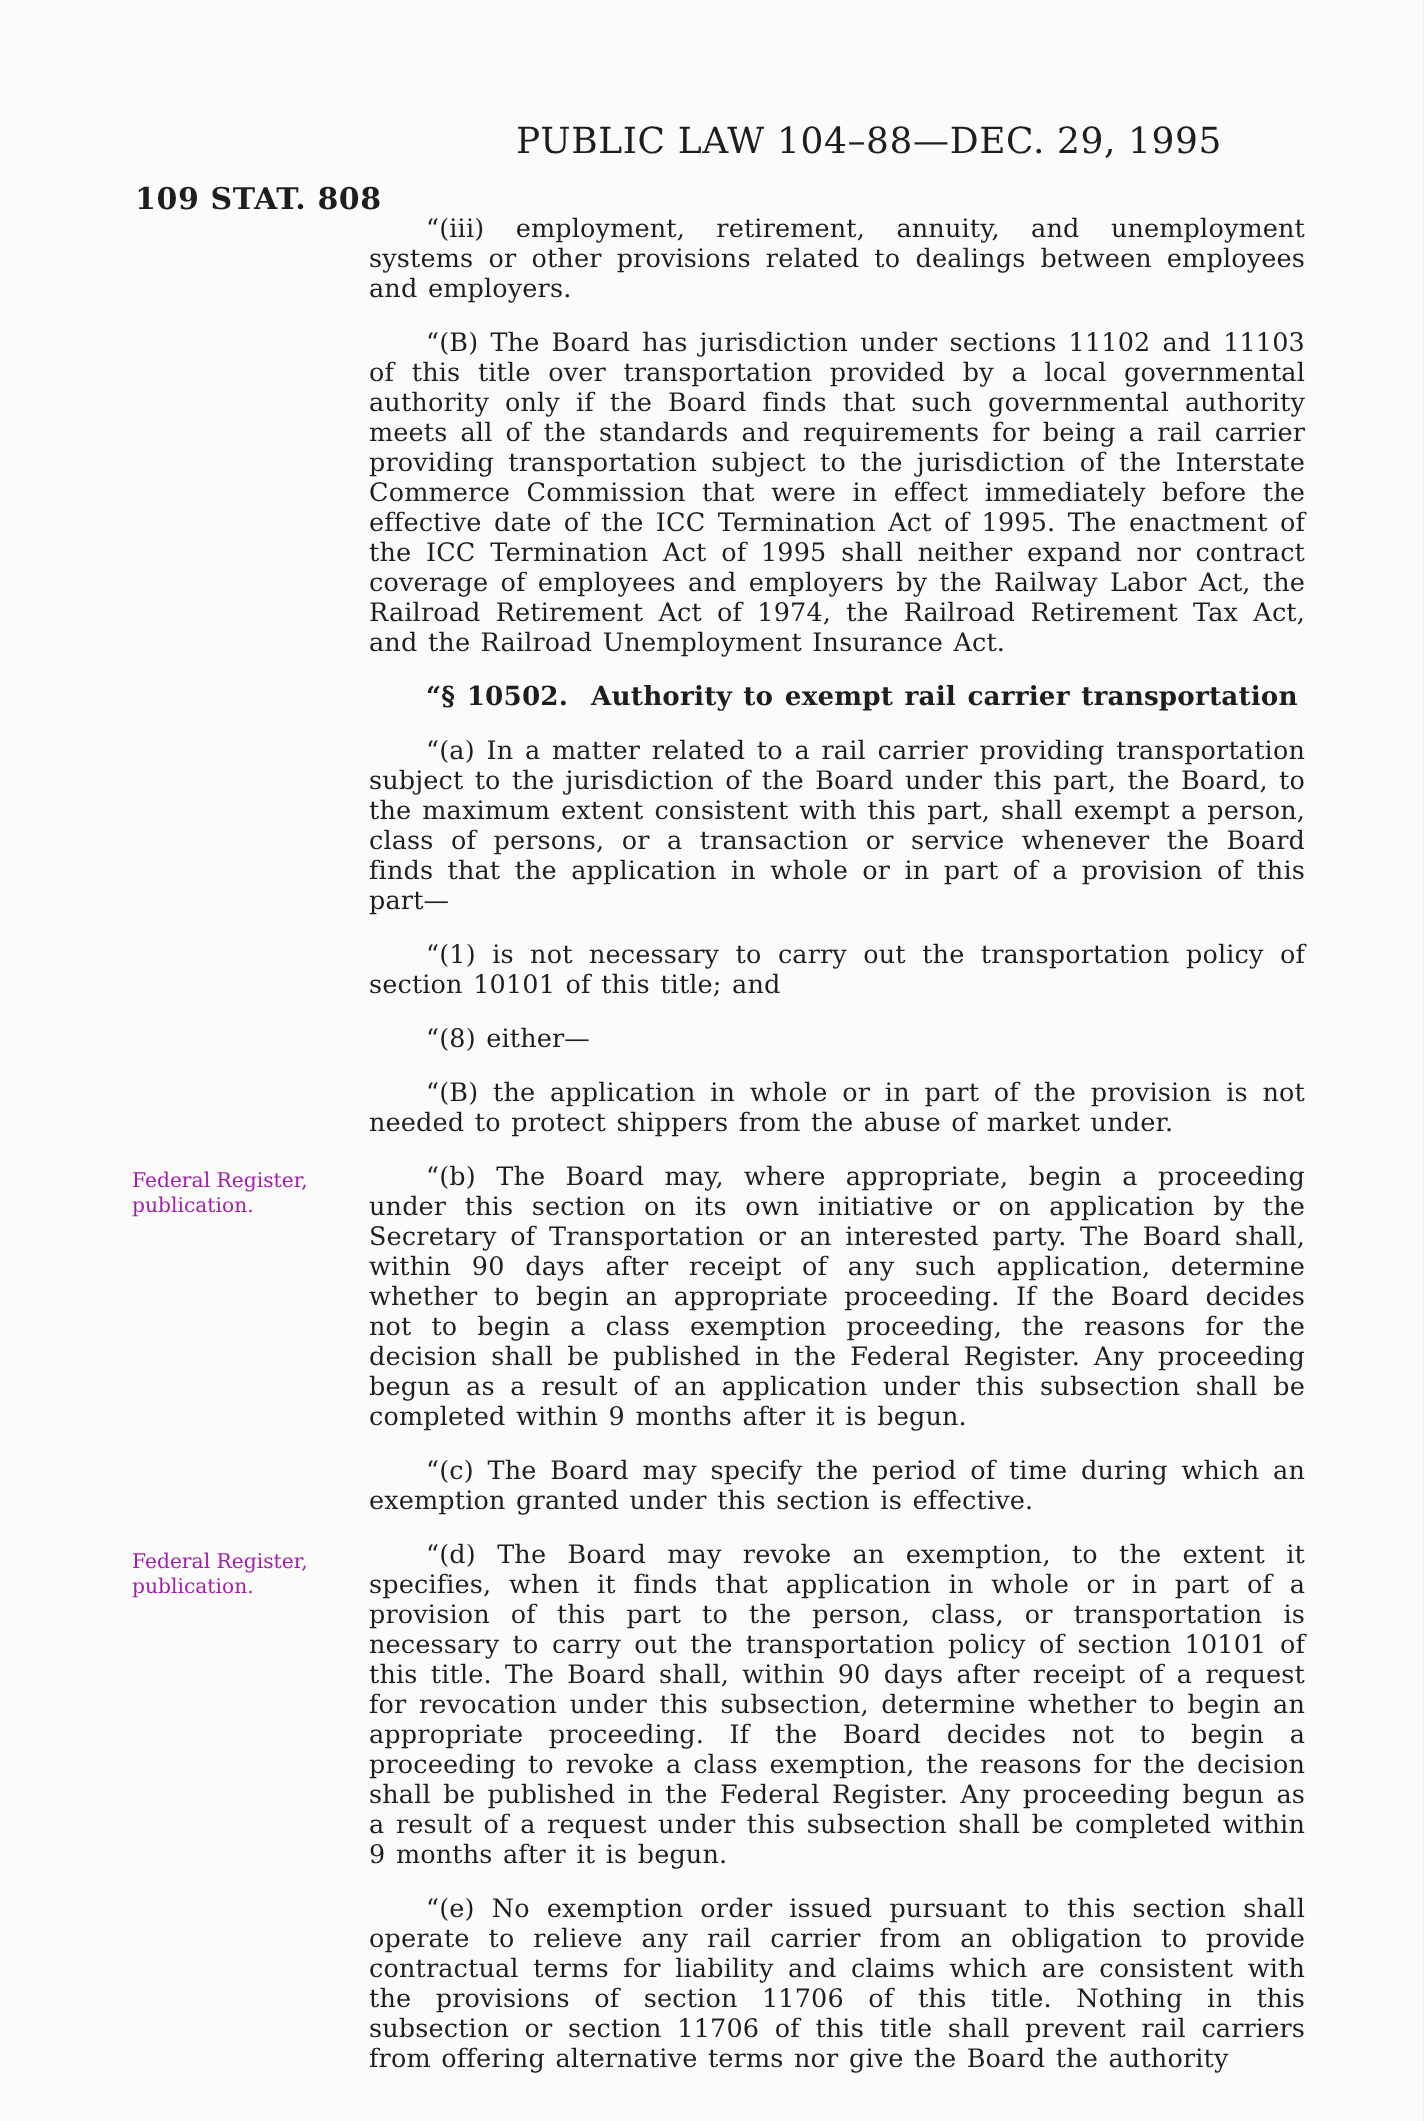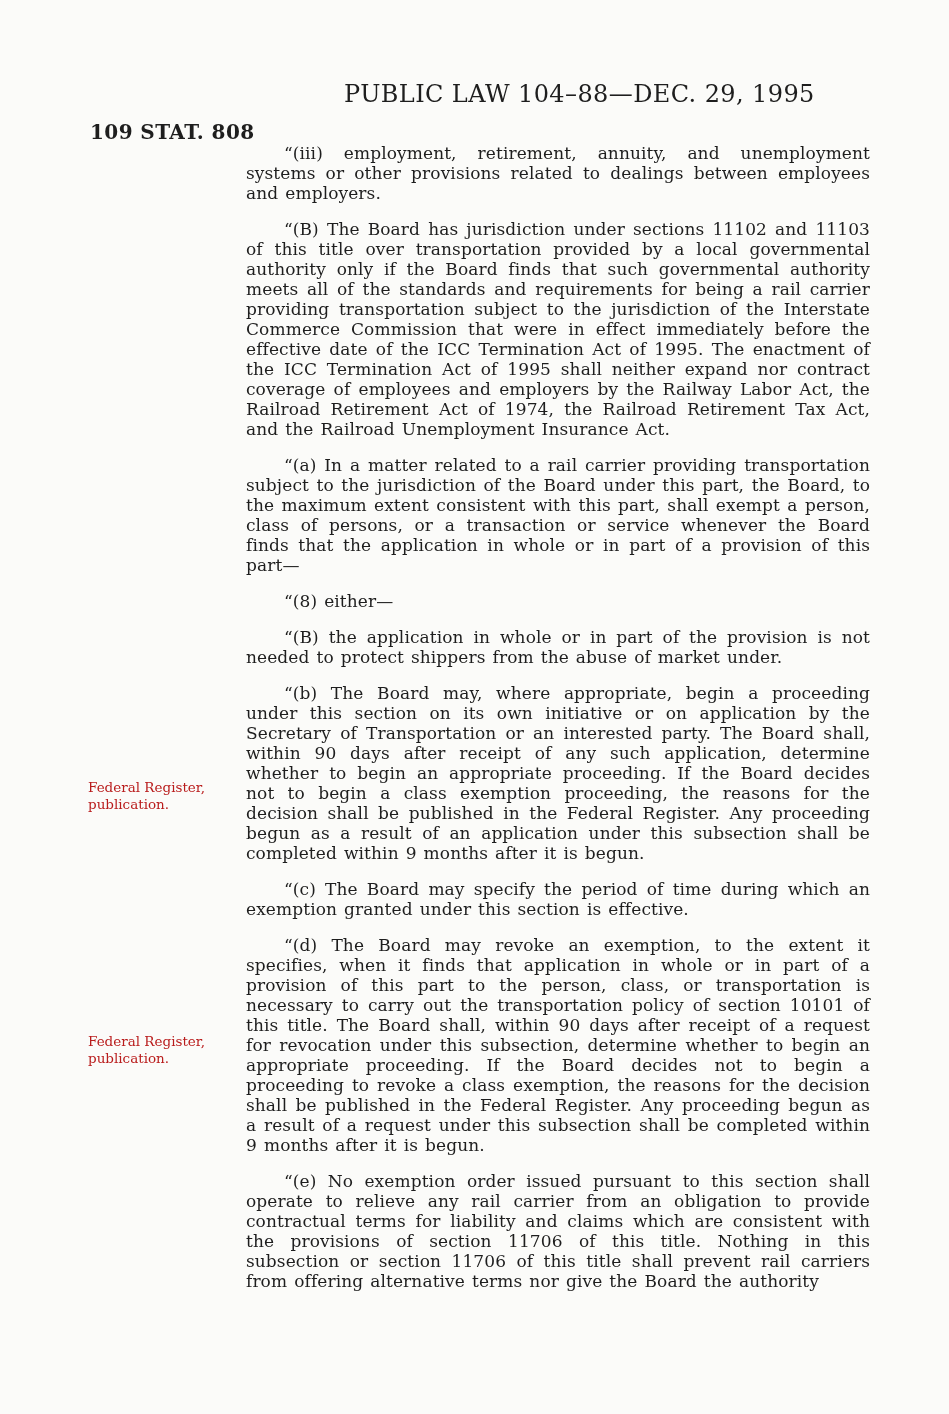--- a/index.html
+++ b/index.html
@@ -66,21 +66,21 @@
     white-space: pre;
   }
   
   .margin-note {
     position: absolute;
     left: 88px;
     width: 132px;
     font-size: 13.5px;
     line-height: 17px;
     text-align: left;
-    color: #b91c1c;
+    color: #a21caf;
   }
   .note-1 { top: 779px; }
   .note-2 { top: 1033px; }
 </style>
 </head>
 <body>
 
 <div class="page">
 
   <div class="stat-number">109 STAT. 808</div>
@@ -90,23 +90,25 @@
   <div class="margin-note note-1">Federal Register, publication.</div>
 
   <div class="margin-note note-2">Federal Register, publication.</div>
 
   <div class="body-col">
 
     <p class="lvl2">“(iii) employment, retirement, annuity, and unemployment systems or other provisions related to dealings between employees and employers.</p>
 
     <p class="lvl1">“(B) The Board has jurisdiction under sections 11102 and 11103 of this title over transportation provided by a local governmental authority only if the Board finds that such governmental authority meets all of the standards and requirements for being a rail carrier providing transportation subject to the jurisdiction of the Interstate Commerce Commission that were in effect immediately before the effective date of the ICC Termination Act of 1995. The enactment of the ICC Termination Act of 1995 shall neither expand nor contract coverage of employees and employers by the Railway Labor Act, the Railroad Retirement Act of 1974, the Railroad Retirement Tax Act, and the Railroad Unemployment Insurance Act.</p>
 
+    <p class="section-heading">“§ 10502.  Authority to exempt rail carrier transportation</p>
 
     <p class="lvl1">“(a) In a matter related to a rail carrier providing transportation subject to the jurisdiction of the Board under this part, the Board, to the maximum extent consistent with this part, shall exempt a person, class of persons, or a transaction or service whenever the Board finds that the application in whole or in part of a provision of this part—</p>
 
+    <p class="lvl2">“(1) is not necessary to carry out the transportation policy of section 10101 of this title; and</p>
 
     <p class="lvl2">“(8) either—</p>
 
 
     <p class="lvl3">“(B) the application in whole or in part of the provision is not needed to protect shippers from the abuse of market under.</p>
 
     <p class="lvl1">“(b) The Board may, where appropriate, begin a proceeding under this section on its own initiative or on application by the Secretary of Transportation or an interested party. The Board shall, within 90 days after receipt of any such application, determine whether to begin an appropriate proceeding. If the Board decides not to begin a class exemption proceeding, the reasons for the decision shall be published in the Federal Register. Any proceeding begun as a result of an application under this subsection shall be completed within 9 months after it is begun.</p>
 
     <p class="lvl1">“(c) The Board may specify the period of time during which an exemption granted under this section is effective.</p>
 

